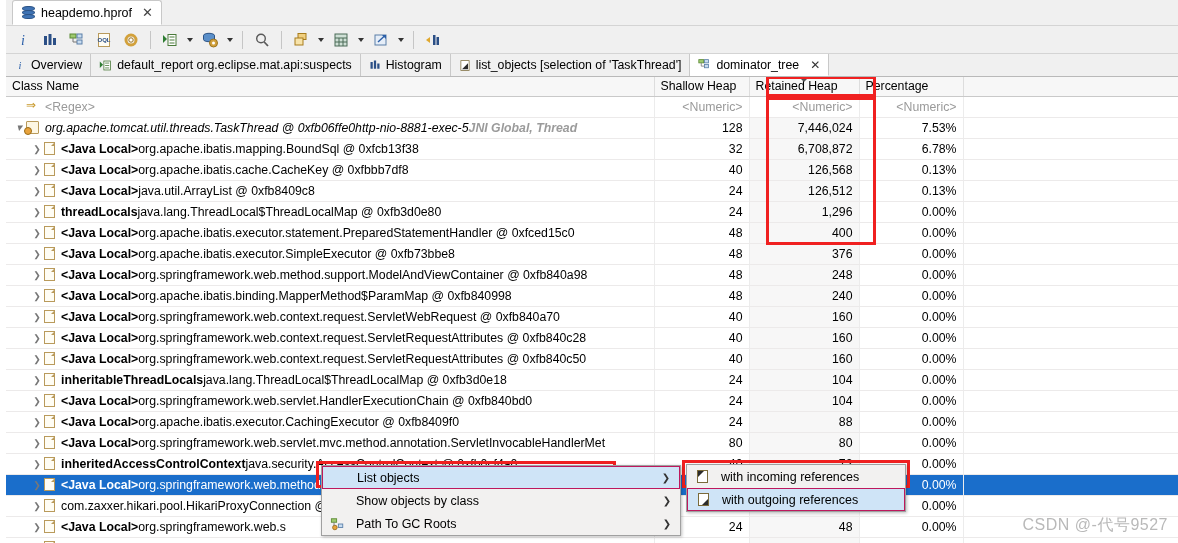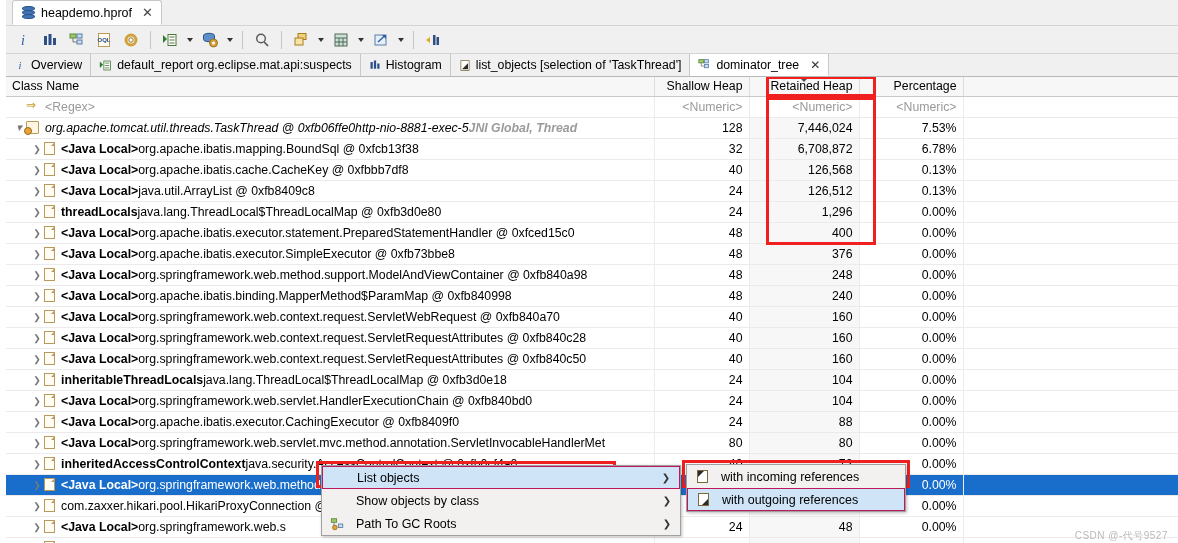--- a/index.html
+++ b/index.html
@@ -78,21 +78,21 @@
   table.tree col.c-pct    { width:104px; }
   table.tree col.c-pad    { width:221px; }
 
   thead th {
     height:19px; padding:0 6px;
     background:#f7f7f7;
     border-right:1px solid #ddd; border-bottom:1px solid #c9c9c9;
     font-weight: normal; font-size:12.3px; color:#000;
     text-align:left; position:relative;
   }
-  thead th.num { text-align:right; }
+  thead th.num { }
   .sort-caret {
     position:absolute; top:1px; left:50%; transform:translateX(-50%);
     width:0;height:0;border-left:4px solid transparent;border-right:4px solid transparent;border-top:4px solid #555;
   }
 
   tbody td {
     height:20px; padding:0 6px; font-size:12.3px;
     border-bottom:1px solid #eceaea; border-right:1px solid #ececec;
     white-space:nowrap; overflow:hidden;
   }
@@ -152,22 +152,22 @@
   .ctx-item.hl { background:#cfe4f7; border:1px solid #be185d; }
 
   .out-ref-ico{ width:11px;height:13px;position:relative;background:#fff;border:1px solid #7a6a3a;}
   .out-ref-ico::after{ content:""; position:absolute; right:0;bottom:0;width:0;height:0;
     border-left:6px solid transparent; border-bottom:6px solid #2b2b2b;}
   .in-ref-ico{ width:11px;height:13px;position:relative;background:#fff;border:1px solid #7a6a3a;}
   .in-ref-ico::after{ content:""; position:absolute; left:0;top:0;width:0;height:0;
     border-right:6px solid transparent; border-top:6px solid #2b2b2b;}
 
   .watermark {
-    position:absolute; right:12px; bottom:0; color:#b9b9b9;
-    font-size:10px; letter-spacing:.5px; z-index:60;
+    position:absolute; right:12px; bottom:7px; color:#b9b9b9;
+    font-size:16px; letter-spacing:.5px; z-index:60;
   }
 </style>
 </head>
 <body>
 
 <div id="app">
 
   <div class="editor-tabbar">
     <div class="editor-tab">
       <span class="heap-icon">

